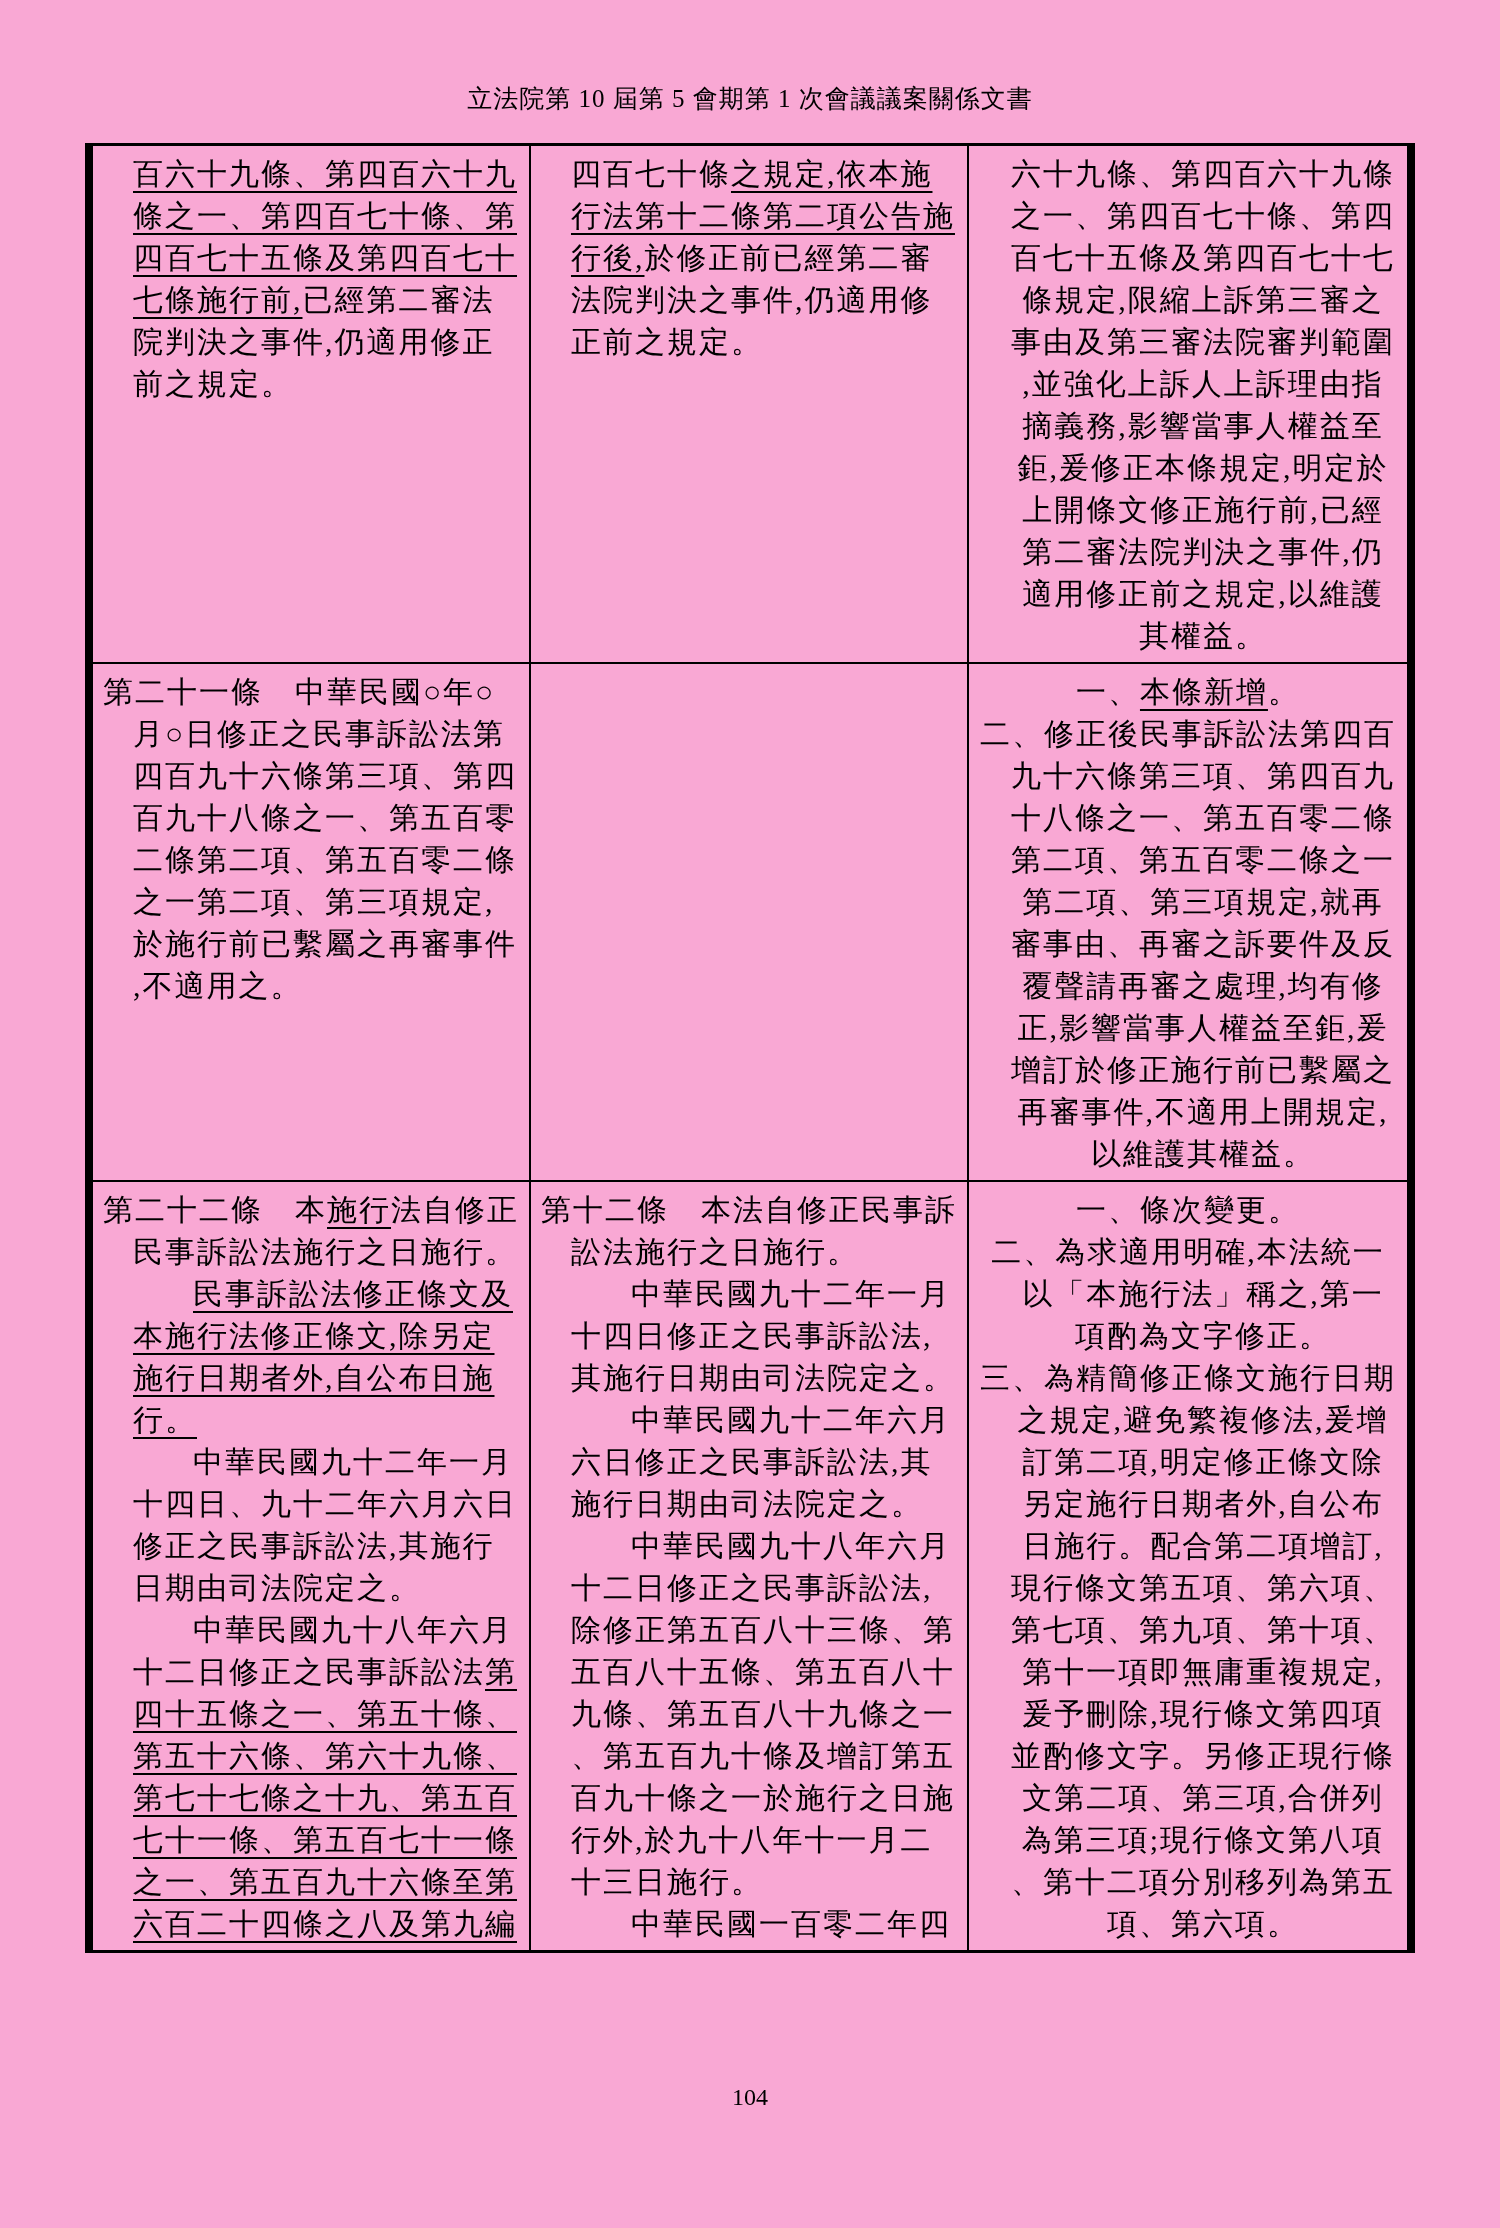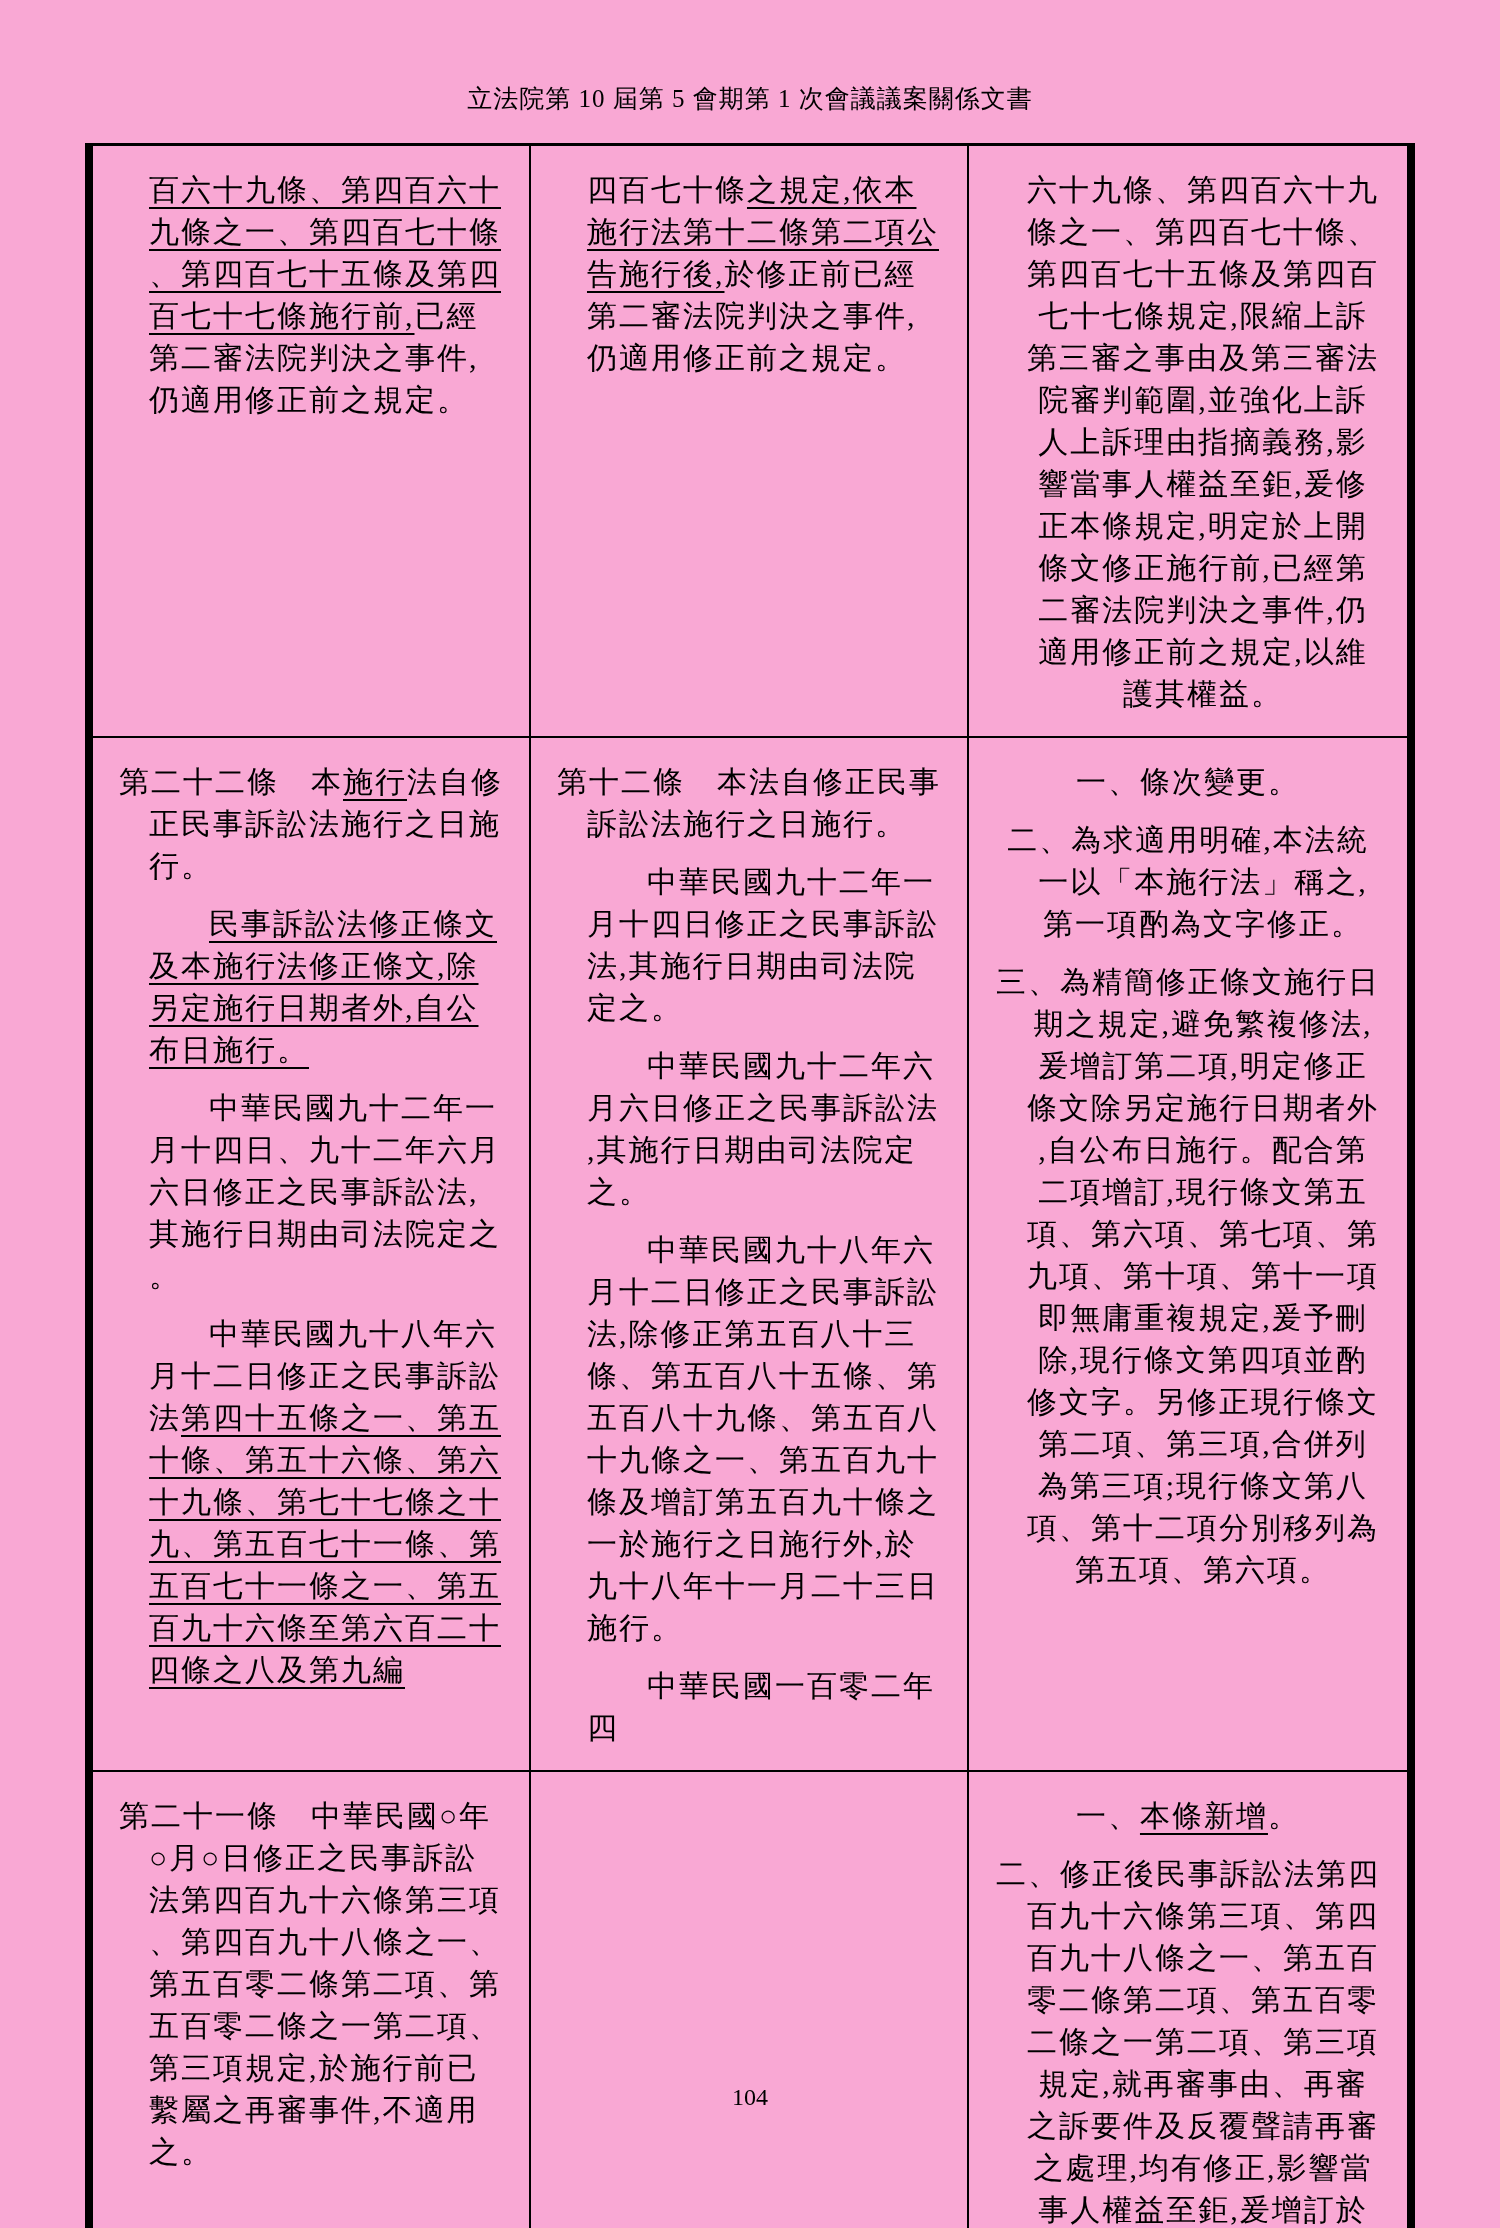--- a/index.html
+++ b/index.html
@@ -51,21 +51,21 @@
     width: 33.3333%;
     box-sizing: border-box;
     border-right: 2px solid #000;
     padding: 7px 10px 5px 10px;
   }
   .tcell:last-child {
     border-right: none;
     text-align: center;
   }
   .para {
-    margin: 16px;
+    margin: 0;
     font-size: 30px;
     line-height: 42px;
     letter-spacing: 2px;
     line-break: anywhere;
     word-break: break-all;
   }
   
   .para.cont { padding-left: 30px; }
   
   .para.hang { padding-left: 30px; text-indent: -30px; }
@@ -98,46 +98,46 @@
         <div class="tcell">
           <p class="para cont"><span class="u">百六十九條、第四百六十九條之一、第四百七十條、第四百七十五條及第四百七十七條施行前,</span><span>已經第二審法院判決之事件,仍適用修正前之規定。</span></p>
         </div>
         <div class="tcell">
           <p class="para cont"><span>四百七十條</span><span class="u">之規定,依本施行法第十二條第二項公告施行後,</span><span>於修正前已經第二審法院判決之事件,仍適用修正前之規定。</span></p>
         </div>
         <div class="tcell">
           <p class="para cont"><span>六十九條、第四百六十九條之一、第四百七十條、第四百七十五條及第四百七十七條規定,限縮上訴第三審之事由及第三審法院審判範圍,並強化上訴人上訴理由指摘義務,影響當事人權益至鉅,爰修正本條規定,明定於上開條文修正施行前,已經第二審法院判決之事件,仍適用修正前之規定,以維護其權益。</span></p>
         </div>
       </div>
+      <div class="trow trow-1">
+        <div class="tcell">
+          <p class="para hang"><span>第二十一條　中華民國○年○月○日修正之民事訴訟法第四百九十六條第三項、第四百九十八條之一、第五百零二條第二項、第五百零二條之一第二項、第三項規定,於施行前已繫屬之再審事件,不適用之。</span></p>
+        </div>
+        <div class="tcell"></div>
+        <div class="tcell">
+          <p class="para item"><span>一、</span><span class="u">本條新增</span><span>。</span></p>
+          <p class="para item"><span>二、修正後民事訴訟法第四百九十六條第三項、第四百九十八條之一、第五百零二條第二項、第五百零二條之一第二項、第三項規定,就再審事由、再審之訴要件及反覆聲請再審之處理,均有修正,影響當事人權益至鉅,爰增訂於修正施行前已繫屬之再審事件,不適用上開規定,以維護其權益。</span></p>
+        </div>
+      </div>
       <div class="trow trow-2">
         <div class="tcell">
           <p class="para hang"><span>第二十二條　本</span><span class="u">施行</span><span>法自修正民事訴訟法施行之日施行。</span></p>
           <p class="para body"><span class="u">民事訴訟法修正條文及本施行法修正條文,除另定施行日期者外,自公布日施行。</span></p>
           <p class="para body"><span>中華民國九十二年一月十四日、九十二年六月六日修正之民事訴訟法,其施行日期由司法院定之。</span></p>
           <p class="para body"><span>中華民國九十八年六月十二日修正之民事訴訟法</span><span class="u">第四十五條之一、第五十條、第五十六條、第六十九條、第七十七條之十九、第五百七十一條、第五百七十一條之一、第五百九十六條至第六百二十四條之八及第九編</span></p>
         </div>
         <div class="tcell">
           <p class="para hang"><span>第十二條　本法自修正民事訴訟法施行之日施行。</span></p>
           <p class="para body"><span>中華民國九十二年一月十四日修正之民事訴訟法,其施行日期由司法院定之。</span></p>
           <p class="para body"><span>中華民國九十二年六月六日修正之民事訴訟法,其施行日期由司法院定之。</span></p>
           <p class="para body"><span>中華民國九十八年六月十二日修正之民事訴訟法,除修正第五百八十三條、第五百八十五條、第五百八十九條、第五百八十九條之一、第五百九十條及增訂第五百九十條之一於施行之日施行外,於九十八年十一月二十三日施行。</span></p>
           <p class="para body"><span>中華民國一百零二年四</span></p>
         </div>
         <div class="tcell">
           <p class="para item"><span>一、條次變更。</span></p>
           <p class="para item"><span>二、為求適用明確,本法統一以「本施行法」稱之,第一項酌為文字修正。</span></p>
           <p class="para item"><span>三、為精簡修正條文施行日期之規定,避免繁複修法,爰增訂第二項,明定修正條文除另定施行日期者外,自公布日施行。配合第二項增訂,現行條文第五項、第六項、第七項、第九項、第十項、第十一項即無庸重複規定,爰予刪除,現行條文第四項並酌修文字。另修正現行條文第二項、第三項,合併列為第三項;現行條文第八項、第十二項分別移列為第五項、第六項。</span></p>
         </div>
       </div>
-      <div class="trow trow-1">
-        <div class="tcell">
-          <p class="para hang"><span>第二十一條　中華民國○年○月○日修正之民事訴訟法第四百九十六條第三項、第四百九十八條之一、第五百零二條第二項、第五百零二條之一第二項、第三項規定,於施行前已繫屬之再審事件,不適用之。</span></p>
-        </div>
-        <div class="tcell"></div>
-        <div class="tcell">
-          <p class="para item"><span>一、</span><span class="u">本條新增</span><span>。</span></p>
-          <p class="para item"><span>二、修正後民事訴訟法第四百九十六條第三項、第四百九十八條之一、第五百零二條第二項、第五百零二條之一第二項、第三項規定,就再審事由、再審之訴要件及反覆聲請再審之處理,均有修正,影響當事人權益至鉅,爰增訂於修正施行前已繫屬之再審事件,不適用上開規定,以維護其權益。</span></p>
-        </div>
-      </div>
     </div>
 
   <div id="page-number">104</div>
 </div>
 
 </body></html>

